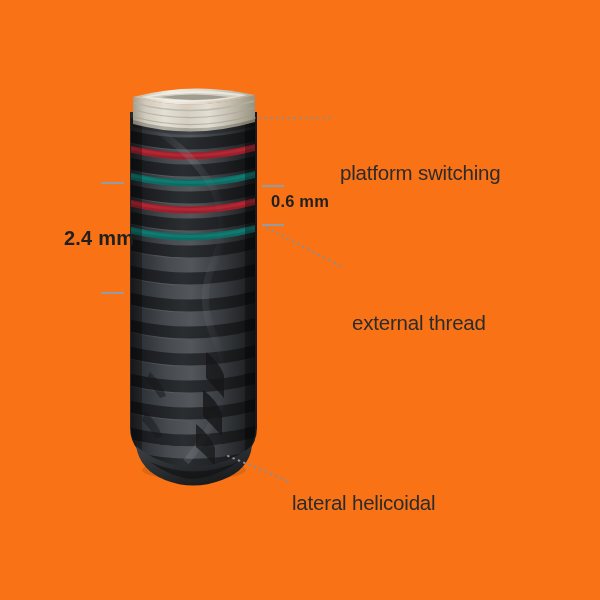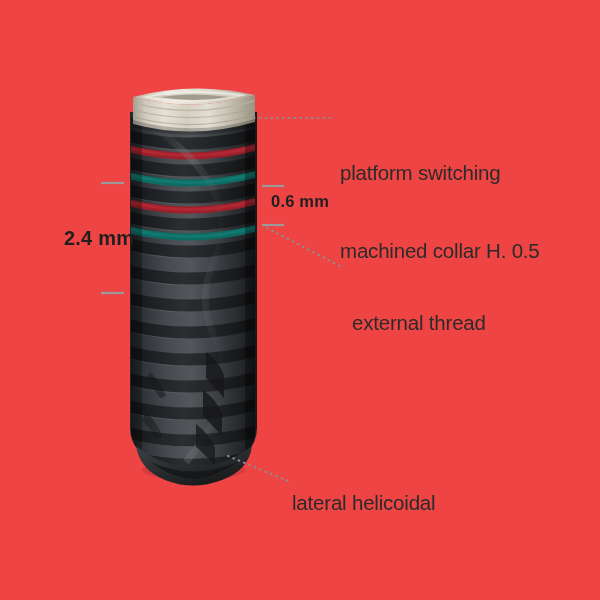--- a/index.html
+++ b/index.html
@@ -8,21 +8,21 @@
     padding: 0;
     background: #ffffff;
   }
   body {
     font-family: "Liberation Sans", "DejaVu Sans", sans-serif;
   }
   #stage {
     position: relative;
     width: 600px;
     height: 600px;
-    background: #ef4444;
+    background: #f97316;
     overflow: hidden;
   }
   #diagram-svg {
     position: absolute;
     left: 0;
     top: 0;
     width: 600px;
     height: 600px;
   }
   .anno {
@@ -213,21 +213,20 @@
 
     <g fill="none" stroke="#8d8d8d" stroke-width="2.1" stroke-linecap="round" stroke-dasharray="0.6 5.2">
       <line x1="254" y1="118" x2="332" y2="118"></line>
       <line x1="267" y1="228" x2="340" y2="266"></line>
       <line x1="228" y1="456" x2="288" y2="481"></line>
     </g>
   </svg>
 
   <div class="anno" id="label-platform">
     <span class="ln">platform switching</span>
-    <span class="ln">machined collar H. 0.5</span>
   </div>
 
   <div class="anno" id="label-external">
     <span class="ln">external thread</span>
   </div>
 
   <div class="anno" id="label-cuttings">
     <span class="ln">lateral helicoidal</span>
     
   </div>

